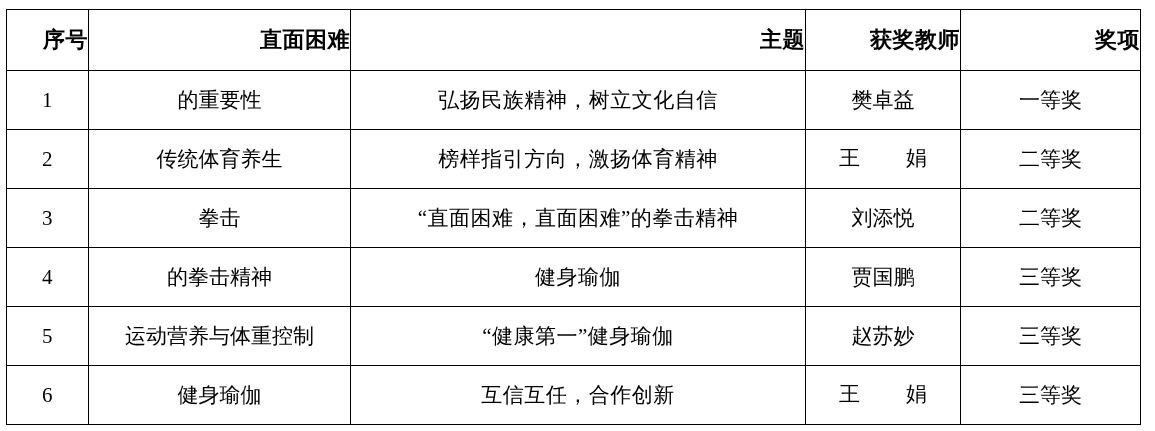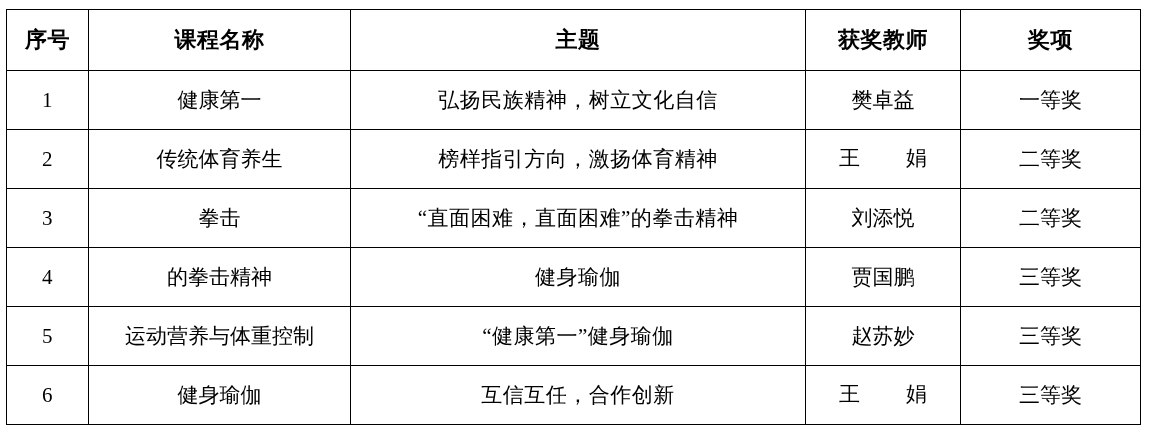--- a/index.html
+++ b/index.html
@@ -43,20 +43,21 @@
     font-size: 21px;
     color: #000000;
   }
 
   .award-table thead th {
     font-family: "DejaVu Sans", "Liberation Sans", sans-serif;
     font-weight: bold;
     font-size: 22px;
     letter-spacing: 0.5px;
     height: 60px;
+    text-align: right;
   }
 
   .award-table tbody td {
     font-family: "Liberation Serif", "DejaVu Serif", serif;
     font-weight: normal;
   }
 
   
   .col-index   { width: 82px; }
   .col-course  { width: 262px; }
@@ -94,31 +95,31 @@
       <col class="col-index">
       <col class="col-course">
       <col class="col-theme">
       <col class="col-teacher">
       <col class="col-award">
     </colgroup>
 
     <thead>
       <tr>
         <th>序号</th>
-        <th>课程名称</th>
+        <th>直面困难</th>
         <th>主题</th>
         <th>获奖教师</th>
         <th>奖项</th>
       </tr>
     </thead>
 
     <tbody>
       <tr>
         <td class="cell-index">1</td>
-        <td>健康第一</td>
+        <td>的重要性</td>
         <td class="cell-theme">弘扬民族精神，树立文化自信</td>
         <td><span>樊卓益</span></td>
         <td>一等奖</td>
       </tr>
       <tr>
         <td class="cell-index">2</td>
         <td>传统体育养生</td>
         <td class="cell-theme">榜样指引方向，激扬体育精神</td>
         <td><span class="name-spaced">王娟</span></td>
         <td>二等奖</td>

